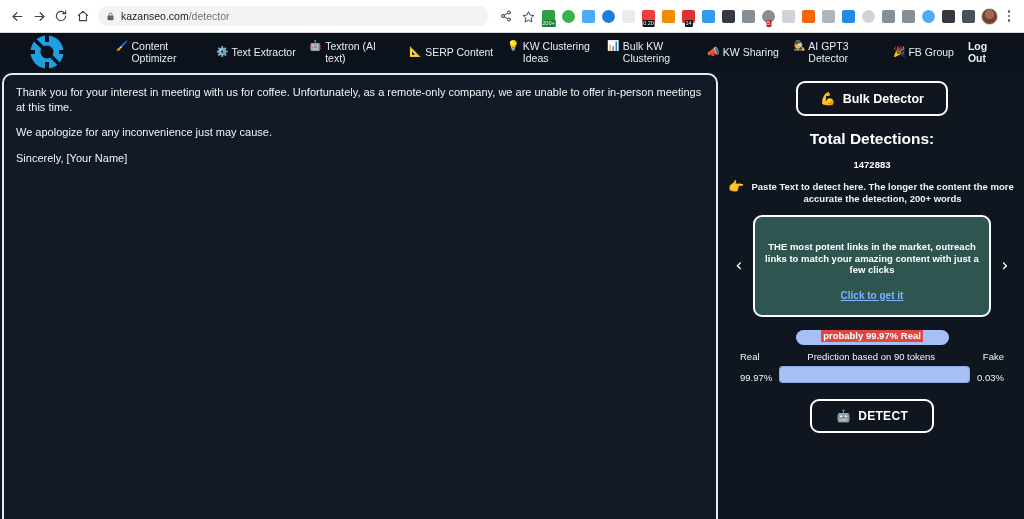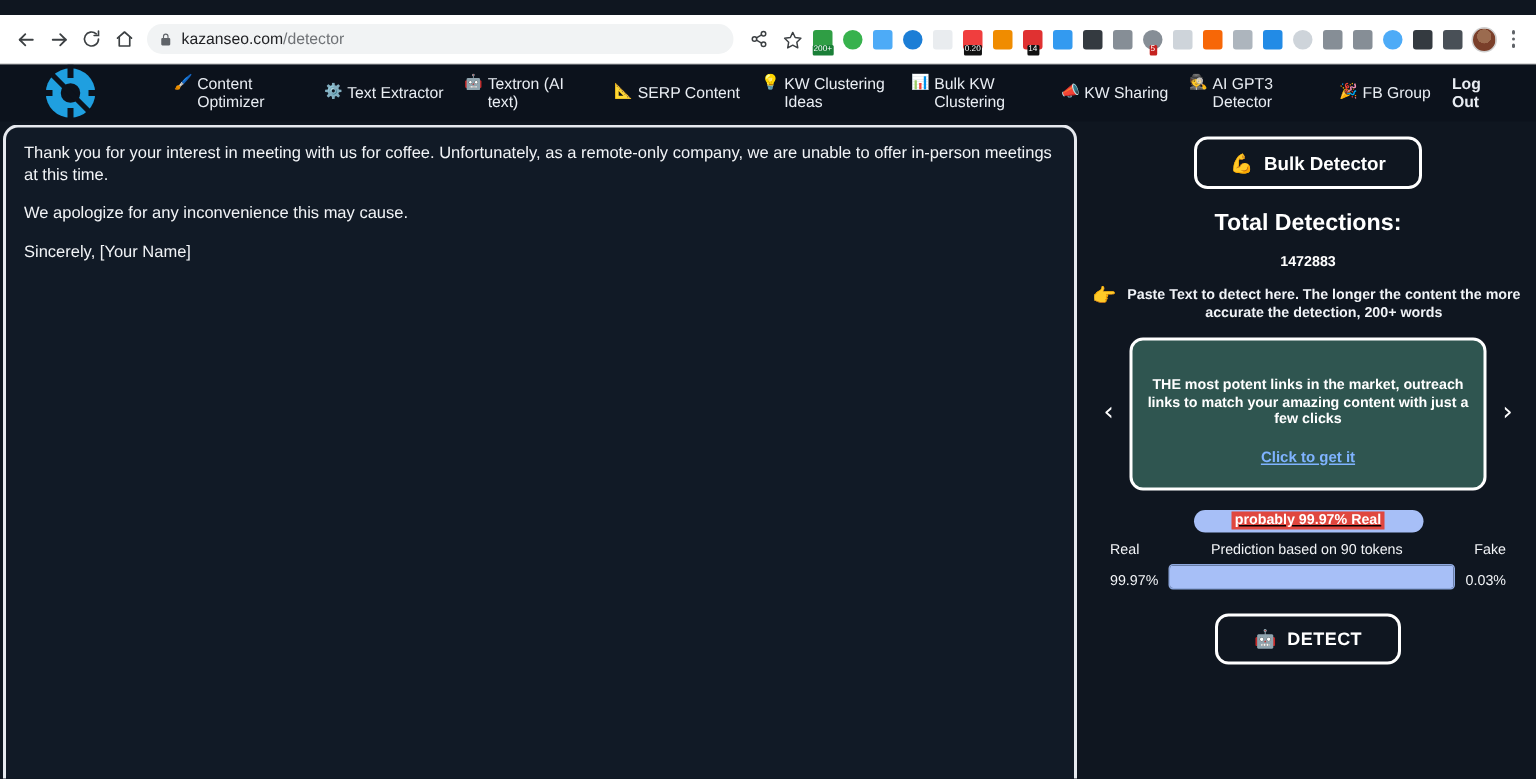--- a/index.html
+++ b/index.html
@@ -11,21 +11,20 @@
   }
 
   
   #browser-bar {
     height: 28px;
     background: #ffffff;
     display: flex;
     align-items: center;
     padding: 16px 6px;
     border-bottom: 1px solid #d8d8d8;
-    margin-top: 10px;
   }
   .nav-btn {
     width: 22px; height: 22px;
     display: flex; align-items: center; justify-content: center;
     color: #3c4043; font-size: 14px;
     flex: 0 0 auto;
     border-radius: 50%;
   }
   .nav-btn svg { display: block; }
   #omnibox {
@@ -238,23 +237,22 @@
 
   
   #pred-area { width: 100%; padding: 0 20px; margin-top: 13px; }
   #pred-pill-row { display: flex; justify-content: center; }
   #pred-pill {
     background: #a7bff7;
     border-radius: 11px;
     width: 153px;
     height: 15px;
     display: flex;
-    align-items: center;
+    align-items: flex-start;
     justify-content: center;
-    text-decoration: underline;
   }
   #pred-pill-text {
     background: #e0473f;
     color: #ffffff;
     font-size: 9.5px;
     font-weight: bold;
     padding: 0 2px;
     line-height: 12px;
     white-space: nowrap;
   }
@@ -490,21 +488,21 @@
         <span class="nlabel">Log Out</span>
       </div>
     </div>
 </div>
 
 <div id="page">
 
   <div id="editor-wrap">
     <div id="editor">
         <p>Thank you for your interest in meeting with us for coffee. Unfortunately, as a remote-only company, we are unable to offer in-person meetings at this time.</p>
-        <p>We apologize for any inconvenience this may cause.</p>
+        <p>We apologize for any inconvenience just may cause.</p>
         <p>Sincerely, [Your Name]</p>
       </div>
   </div>
 
   <div id="side">
 
     <div id="bulk-detector">
       <span>💪</span>
       <span>Bulk Detector</span>
     </div>

